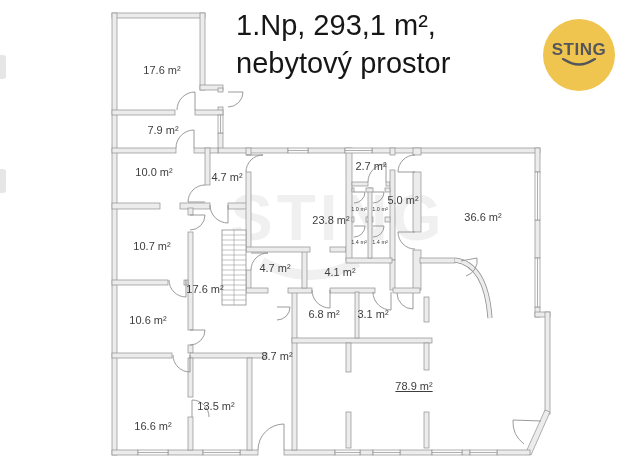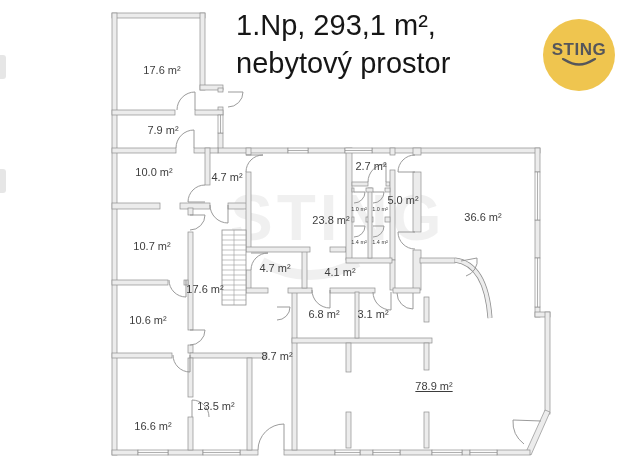--- a/index.html
+++ b/index.html
@@ -220,15 +220,15 @@
       <span class="small" style="left: 380px; top: 242px;">1.4 m²</span>
       <span style="left: 205px; top: 289px;">17.6 m²</span>
       <span style="left: 275px; top: 268px;">4.7 m²</span>
       <span style="left: 340px; top: 272px;">4.1 m²</span>
       <span style="left: 134px; top: 320px; margin-left: 14px;">10.6 m²</span>
       <span style="left: 324px; top: 314px;">6.8 m²</span>
       <span style="left: 373px; top: 314px;">3.1 m²</span>
       <span style="left: 277px; top: 356px;">8.7 m²</span>
       <span style="left: 153px; top: 426px;">16.6 m²</span>
       <span style="left: 216px; top: 406px;">13.5 m²</span>
-      <span style="left: 434px; top: 386px; text-decoration: underline;">78.9 m²</span>
+      <span style="left: 414px; top: 386px; text-decoration: underline;">78.9 m²</span>
     </div>
 </div>
 
 </body></html>

